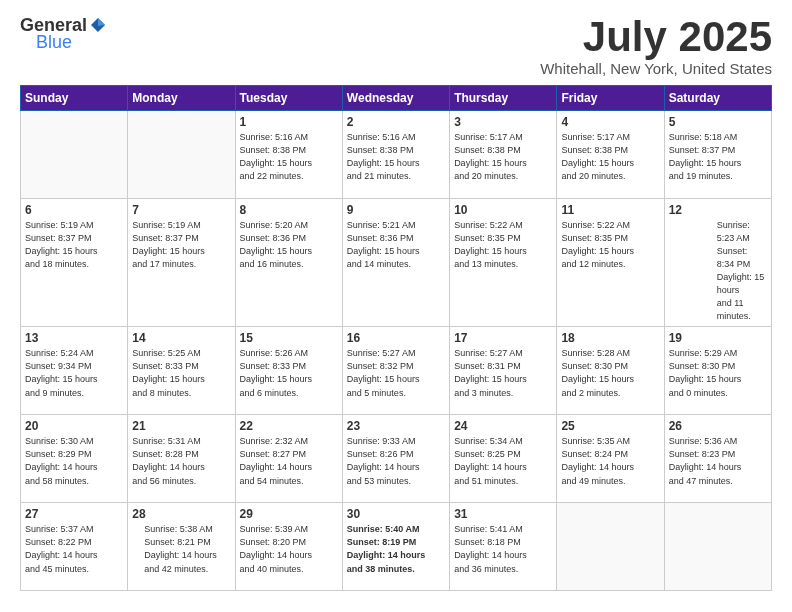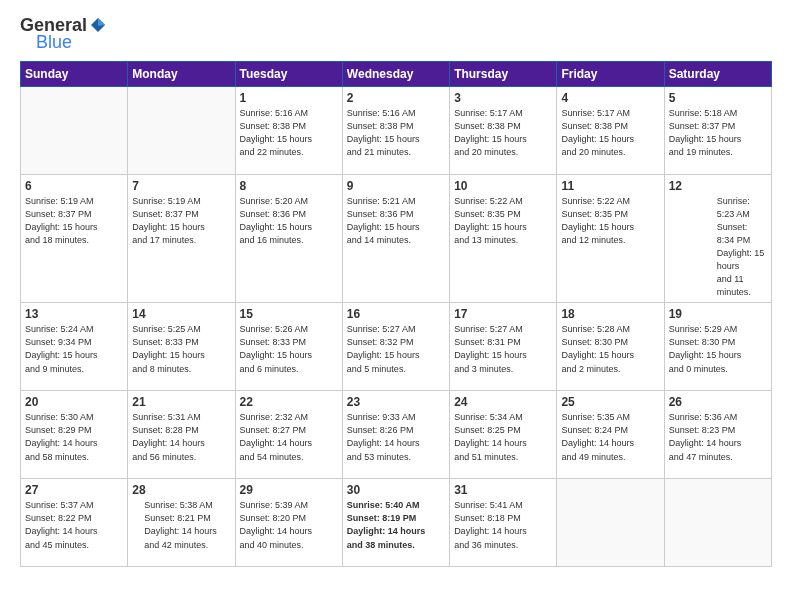--- a/index.html
+++ b/index.html
@@ -107,20 +107,24 @@
         <span class="logo-general">General</span>
         <svg class="logo-icon" viewBox="0 0 18 18">
           <polygon points="9,2 16,9 9,16 2,9" fill="#1a5fa8"></polygon>
           <polygon points="9,2 16,9 9,10" fill="#4a90d9"></polygon>
         </svg>
       </div>
       <div style="margin-top:-2px;">
         <span class="logo-blue" style="font-size:18px;font-weight:normal;color:#3b82f6;margin-left:16px;">Blue</span>
       </div>
     </div>
+    <div class="title-block">
+      <div class="main-title">July 2025</div>
+      <div class="subtitle">Whitehall, New York, United States</div>
+    </div>
   </div>
   <table class="calendar">
     <thead>
       <tr>
         <th>Sunday</th>
         <th>Monday</th>
         <th>Tuesday</th>
         <th>Wednesday</th>
         <th>Thursday</th>
         <th>Friday</th>

